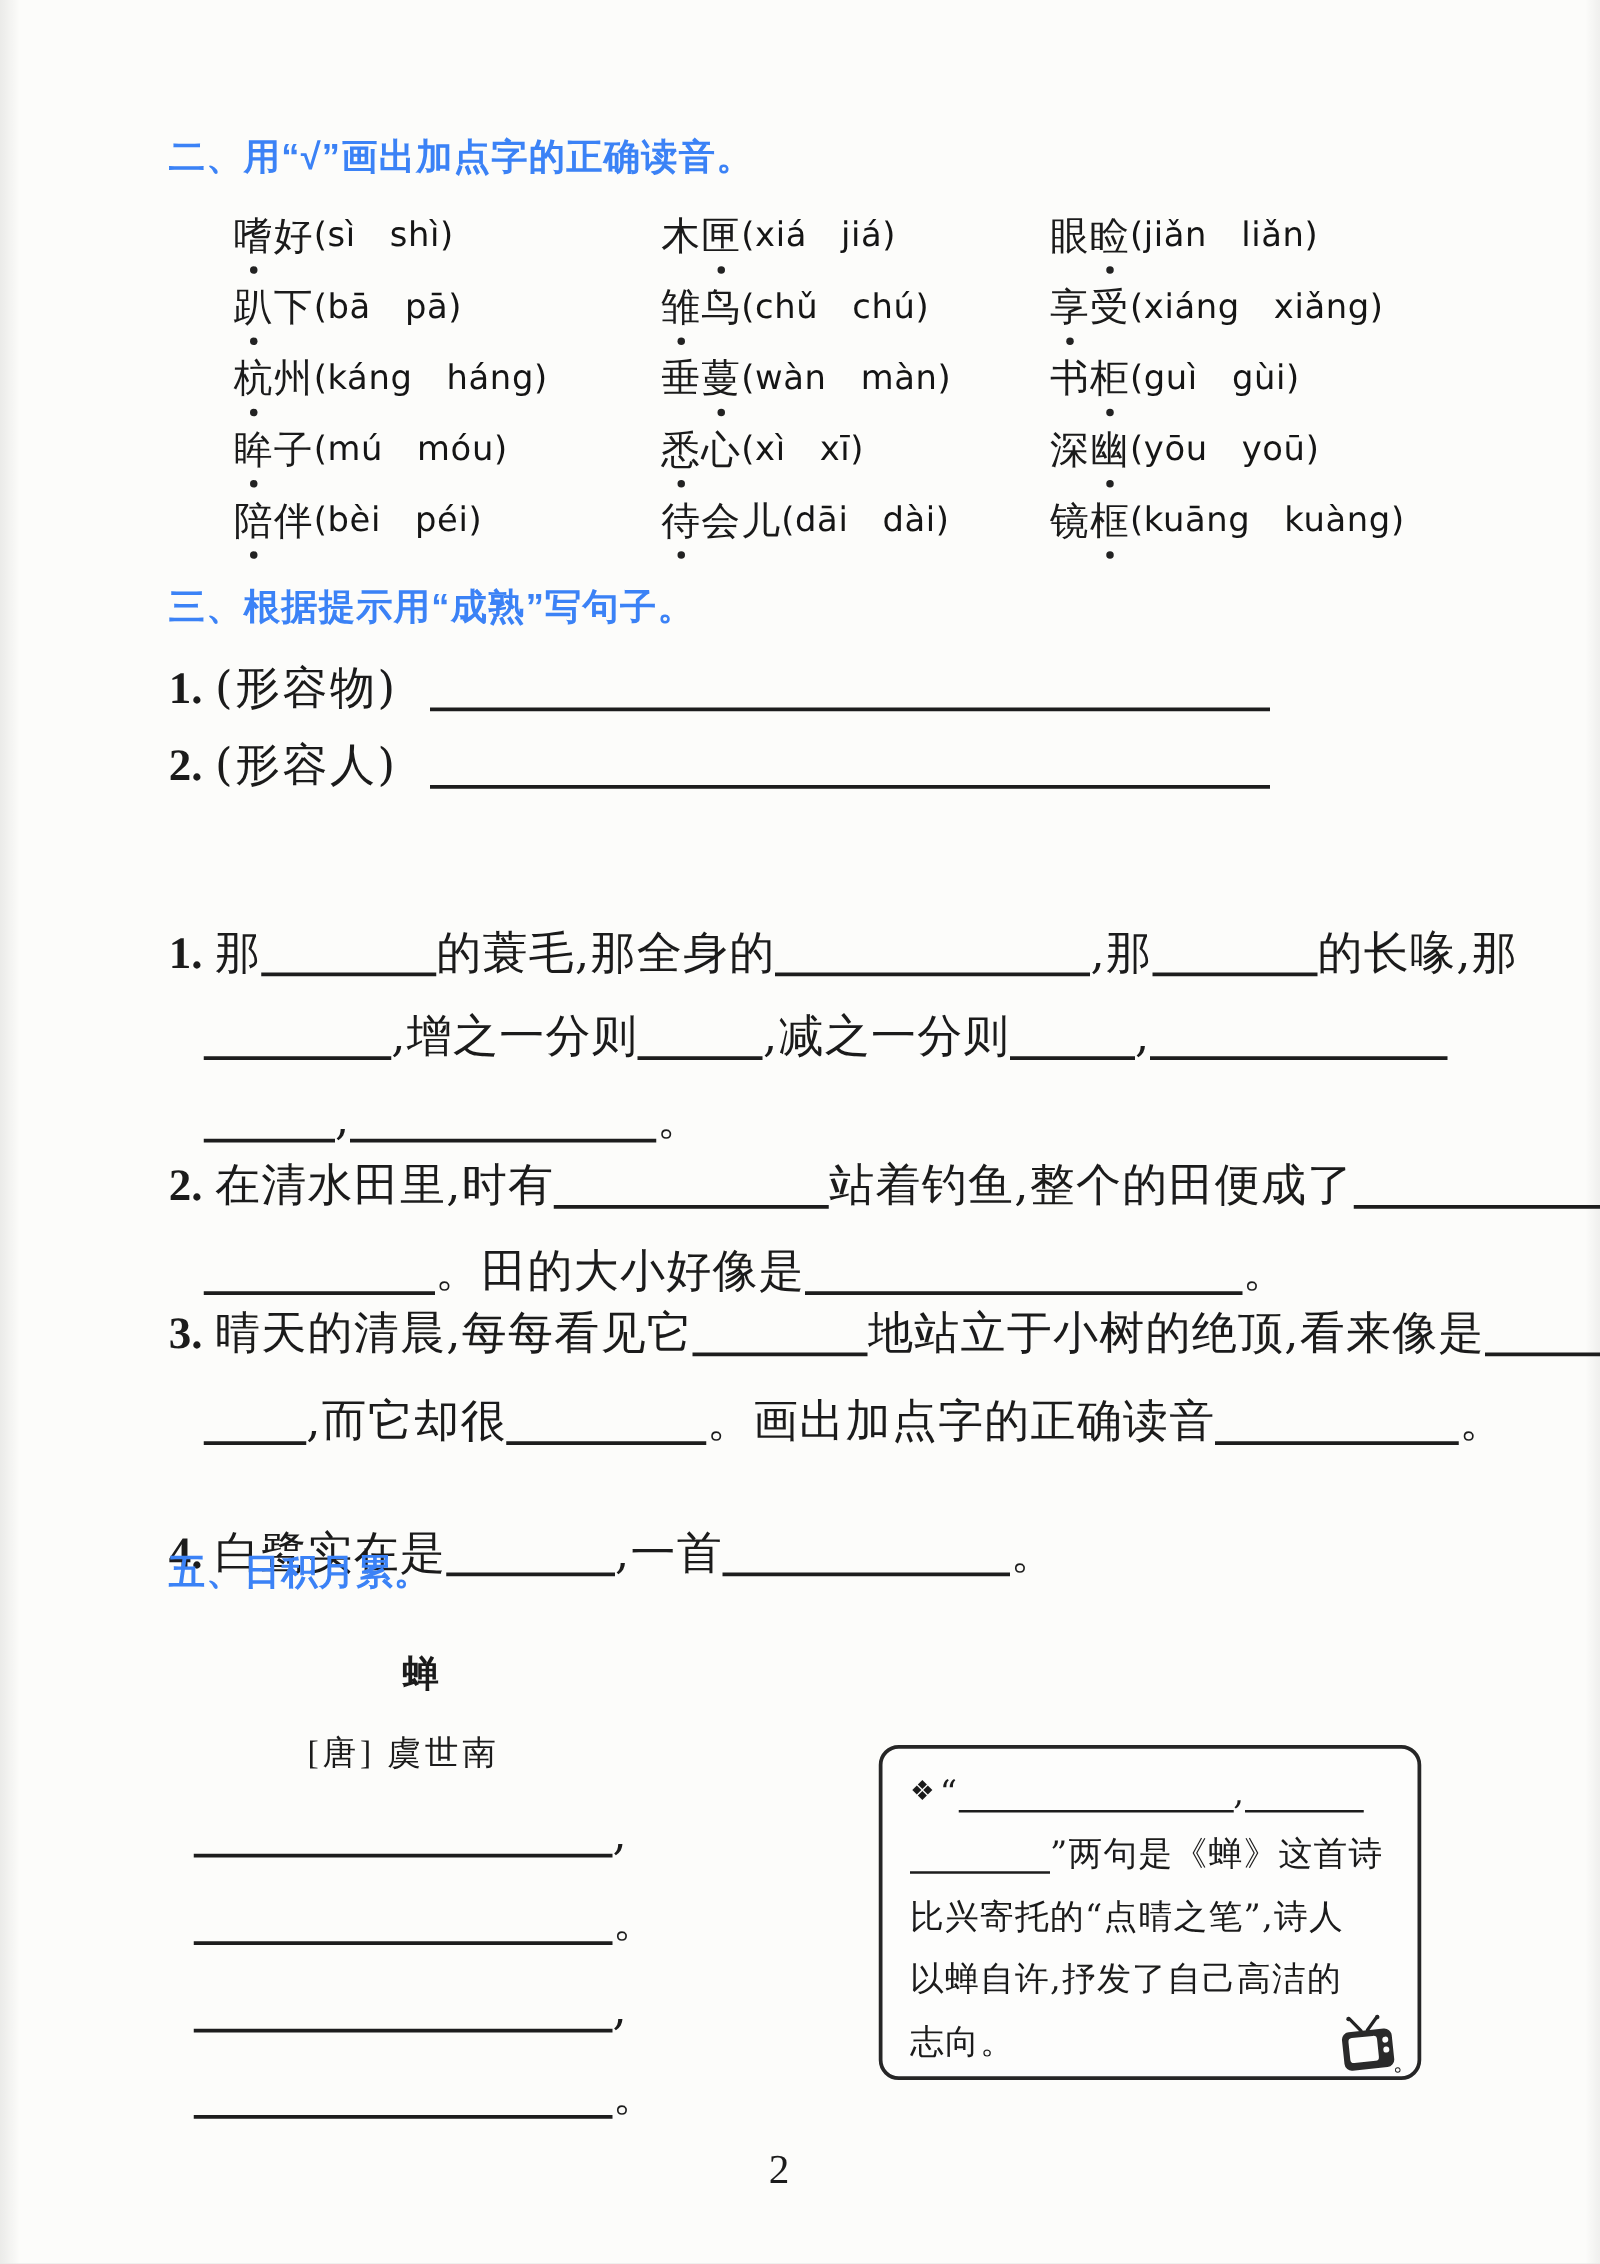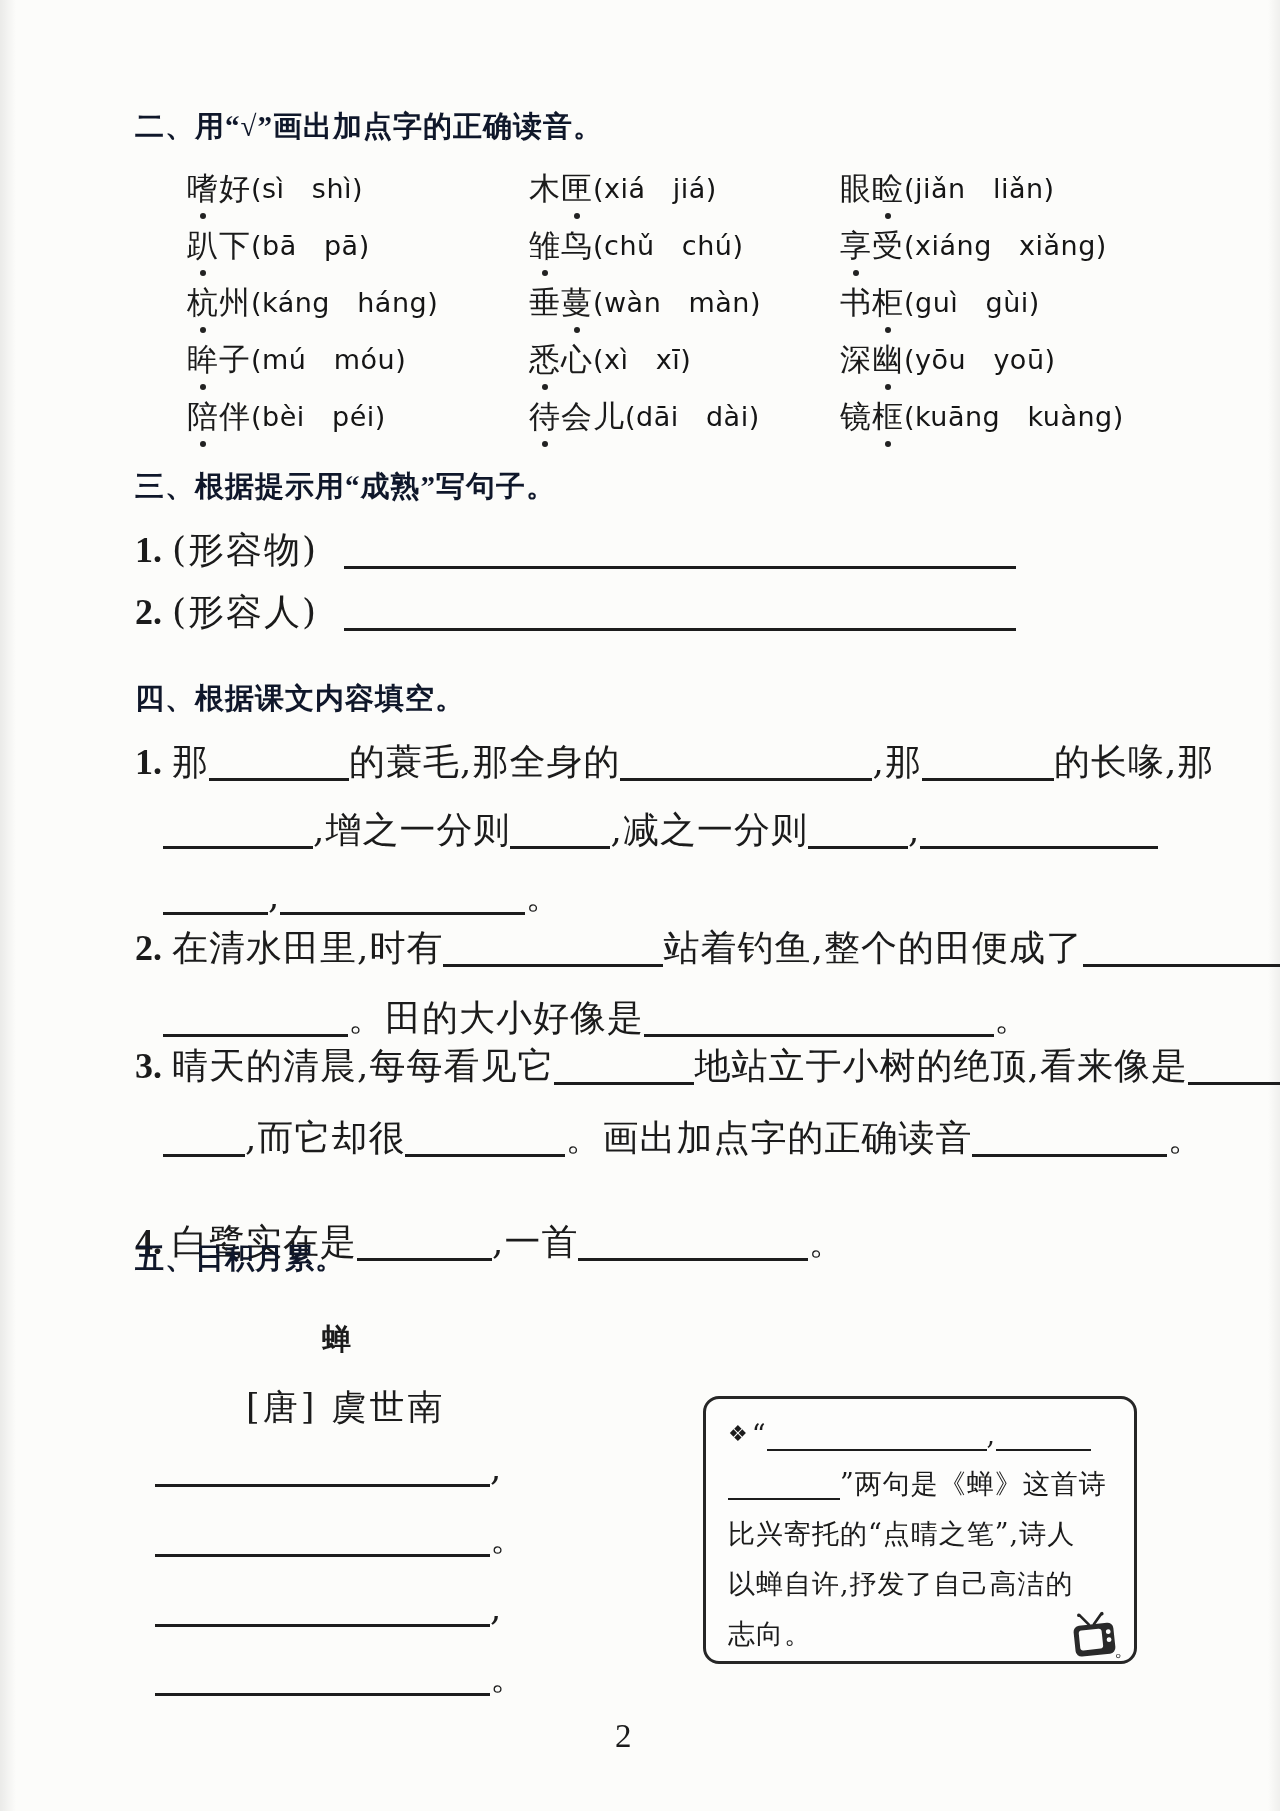--- a/index.html
+++ b/index.html
@@ -7,22 +7,22 @@
     position:relative;width:1280px;height:1811px;margin:0 auto;
     background:#fcfcfa;color:#1b1b1b;overflow:hidden;
     font-family:"DejaVu Serif","Liberation Serif",serif;
   }
   .page::before{
     content:"";position:absolute;inset:0;pointer-events:none;
     background:linear-gradient(90deg,rgba(0,0,0,.07),rgba(0,0,0,0) 16px,rgba(0,0,0,0) calc(100% - 12px),rgba(0,0,0,.05));
   }
   .sec-title{
     position:absolute;left:135px;margin:0;
-    font-family:Liberation Serif, serif;
-    font-weight:700;font-size:29px;line-height:36px;color:#0f172a;letter-spacing:1px;
+    font-family:Liberation Sans, sans-serif;
+    font-weight:700;font-size:29px;line-height:36px;color:#3b82f6;letter-spacing:1px;
     white-space:nowrap;
   }
   
   .grid{
     position:absolute;left:187px;top:160px;
     display:grid;grid-template-columns:342px 311px auto;
   }
   .cell{height:57px;display:flex;align-items:center;white-space:nowrap;}
   .word{font-size:31px;letter-spacing:1px;}
   .word .ch{position:relative;display:inline-block;}
@@ -38,21 +38,21 @@
   .line{white-space:nowrap;font-size:36px;line-height:40px;height:40px;}
   .line .txt{letter-spacing:1px;}
   .num{font-weight:700;margin-right:10px;font-family:"Liberation Serif","DejaVu Serif",serif;}
   .kai{margin-right:26px;letter-spacing:2px;}
   .blank{
     display:inline-block;height:1px;border-bottom:3px solid #1d1d1d;
     vertical-align:-7px;
   }
   
   .poem-title{position:absolute;left:322px;top:1320px;font-size:29px;font-weight:700;letter-spacing:2px;}
-  .poem-author{position:absolute;left:246px;top:1384px;font-size:35px;letter-spacing:3px;}
+  .poem-author{position:absolute;left:246px;top:1384px;font-size:27px;letter-spacing:3px;font-family:Liberation Serif, serif;}
   
   .hint-box{
     position:absolute;left:703px;top:1396px;width:434px;height:268px;
     border:3px solid #262626;border-radius:16px;background:#fdfdfc;
     padding:10px 18px 6px 22px;box-sizing:border-box;
   }
   .hint-box .line{font-size:27px;line-height:50px;height:50px;}
   .hint-box .blank{border-bottom-width:2.5px;}
   .bullet{font-size:22px;vertical-align:3px;margin-right:4px;}
   .tv{position:absolute;right:12px;bottom:2px;transform:rotate(-6deg);}
@@ -127,21 +127,20 @@
         <span class="pinyin">(kuāng   kuàng)</span>
       </div>
     </div>
 
   <h2 class="sec-title" style="top:468px">三、根据提示用“成熟”写句子。</h2>
   <div>
       <div class="line" style="position: absolute; top: 530px; left: 135px;"><span class="num">1.</span><span class="kai">(形容物)</span><span class="blank" style="width: 672px;"></span></div>
       <div class="line" style="position: absolute; top: 592px; left: 135px;"><span class="num">2.</span><span class="kai">(形容人)</span><span class="blank" style="width: 672px;"></span></div>
     </div>
 
-  <h2 class="sec-title" style="top:680px">四、根据课文内容填空。</h2>
   <div>
       <div class="line" style="position: absolute; top: 742px; left: 135px;"><span class="num">1.</span><span class="txt">那</span><span class="blank" style="width: 140px;"></span><span class="txt">的蓑毛,那全身的</span><span class="blank" style="width: 252px;"></span><span class="txt">,那</span><span class="blank" style="width: 132px;"></span><span class="txt">的长喙,那</span></div>
       <div class="line" style="position: absolute; top: 810px; left: 163px;"><span class="blank" style="width: 150px;"></span><span class="txt">,增之一分则</span><span class="blank" style="width: 100px;"></span><span class="txt">,减之一分则</span><span class="blank" style="width: 100px;"></span><span class="txt">,</span><span class="blank" style="width: 238px;"></span></div>
       <div class="line" style="position: absolute; top: 876px; left: 163px;"><span class="blank" style="width: 105px;"></span><span class="txt">,</span><span class="blank" style="width: 245px;"></span><span class="txt">。</span></div>
       <div class="line" style="position: absolute; top: 928px; left: 135px;"><span class="num">2.</span><span class="txt">在清水田里,时有</span><span class="blank" style="width: 220px;"></span><span class="txt">站着钓鱼,整个的田便成了</span><span class="blank" style="width: 205px;"></span></div>
       <div class="line" style="position: absolute; top: 998px; left: 163px;"><span class="blank" style="width: 185px;"></span><span class="txt">。田的大小好像是</span><span class="blank" style="width: 350px;"></span><span class="txt">。</span></div>
       <div class="line" style="position: absolute; top: 1046px; left: 135px;"><span class="num">3.</span><span class="txt">晴天的清晨,每每看见它</span><span class="blank" style="width: 140px;"></span><span class="txt">地站立于小树的绝顶,看来像是</span><span class="blank" style="width: 112px;"></span></div>
       <div class="line" style="position: absolute; top: 1118px; left: 163px;"><span class="blank" style="width: 82px;"></span><span class="txt">,而它却很</span><span class="blank" style="width: 160px;"></span><span class="txt">。画出加点字的正确读音</span><span class="blank" style="width: 195px;"></span><span class="txt">。</span></div>
       <div class="line" style="position: absolute; top: 1222px; left: 135px;"><span class="num">4.</span><span class="txt">白鹭实在是</span><span class="blank" style="width: 135px;"></span><span class="txt">,一首</span><span class="blank" style="width: 230px;"></span><span class="txt">。</span></div>
     </div>

